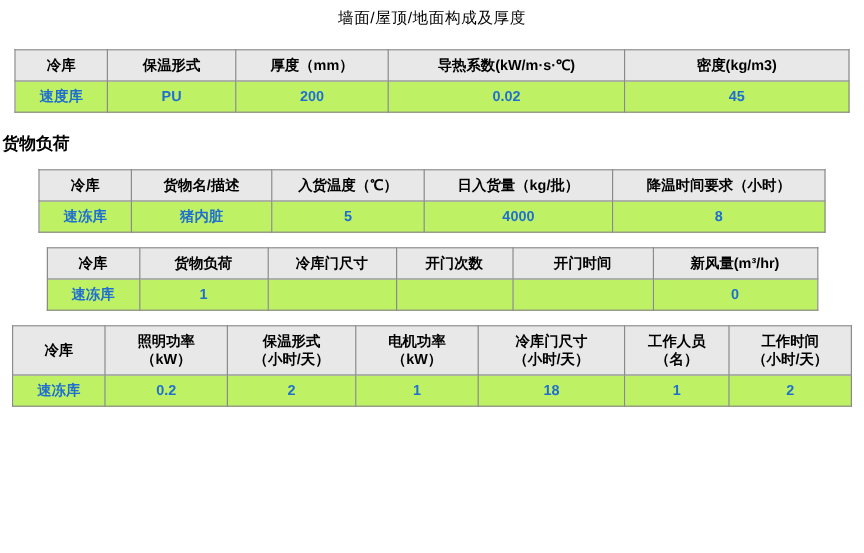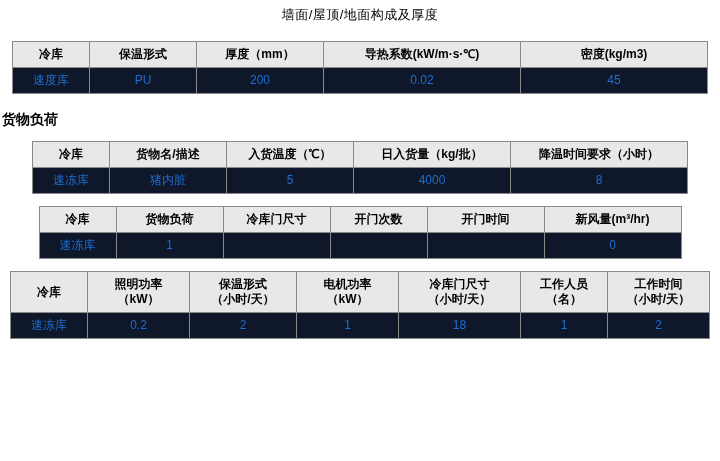--- a/index.html
+++ b/index.html
@@ -45,22 +45,22 @@
     padding: 5px 3px;
     font-size: 12px;
     line-height: 1.25;
   }
   tr.header-row td {
     background: #e8e8e8;
     font-weight: bold;
     color: #000000;
   }
   tr.data-row td {
-    background: #0f172a;
-    font-weight: normal;
+    background: #bef264;
+    font-weight: bold;
     color: #1f6fd0;
   }
   td.tall {
     height: 30px;
   }
   .two-line {
     display: block;
   }
   .t1 { width: 660px; }
   .t2 { width: 620px; }

